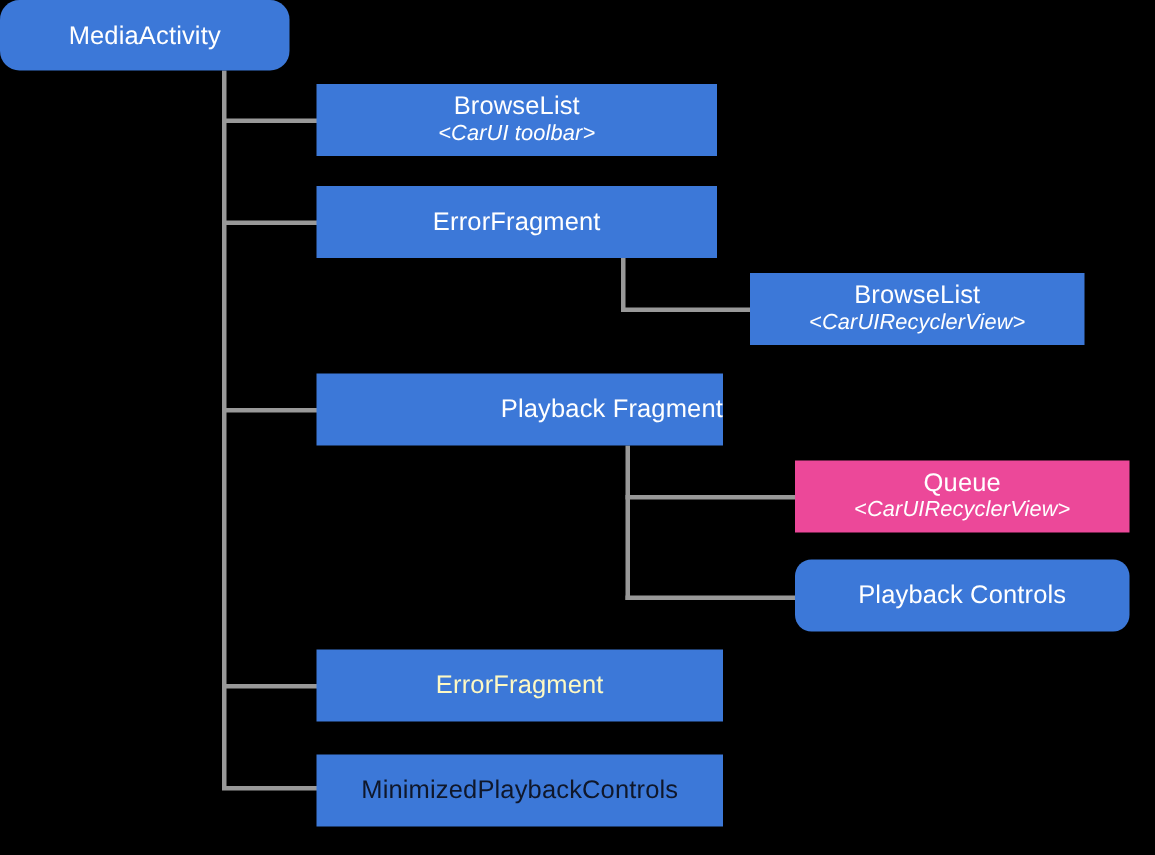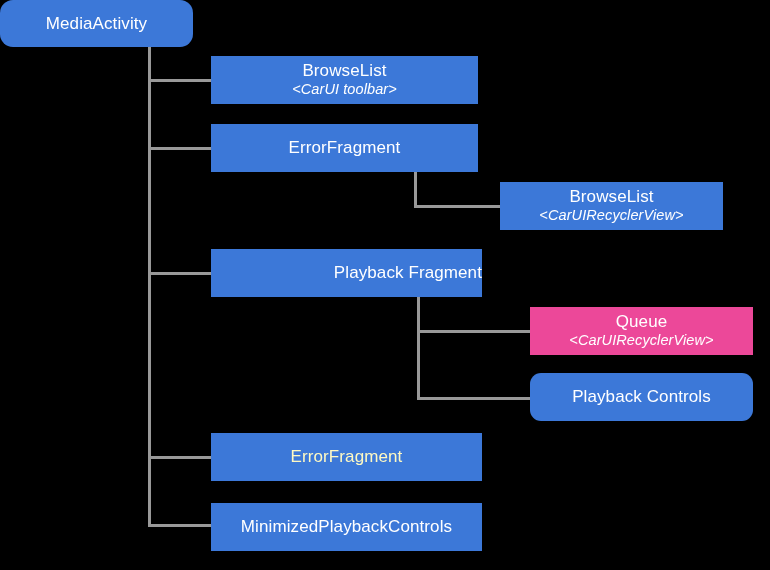--- a/index.html
+++ b/index.html
@@ -80,16 +80,16 @@
     <div class="node two-line" style="left: 530px; top: 307px; width: 223px; height: 48px; background: #ec4899; color: rgb(255, 255, 255);">
       <div class="title">Queue</div>
       <div class="subtitle">&lt;CarUIRecyclerView&gt;</div>
     </div>
     <div class="node" style="left: 530px; top: 373px; width: 223px; height: 48px; background: rgb(60, 120, 216); color: rgb(255, 255, 255); border-radius: 11px;">
       <div class="title">Playback Controls</div>
     </div>
     <div class="node" style="left: 211px; top: 433px; width: 271px; height: 48px; background: rgb(60, 120, 216); color: #fef9c3;">
       <div class="title">ErrorFragment</div>
     </div>
-    <div class="node" style="left: 211px; top: 503px; width: 271px; height: 48px; background: rgb(60, 120, 216); color: #ffffff;">
+    <div class="node" style="left: 211px; top: 503px; width: 271px; height: 48px; background: rgb(60, 120, 216); color: #0f172a;">
       <div class="title">MinimizedPlaybackControls</div>
     </div>
   </div>
 
 </body></html>

